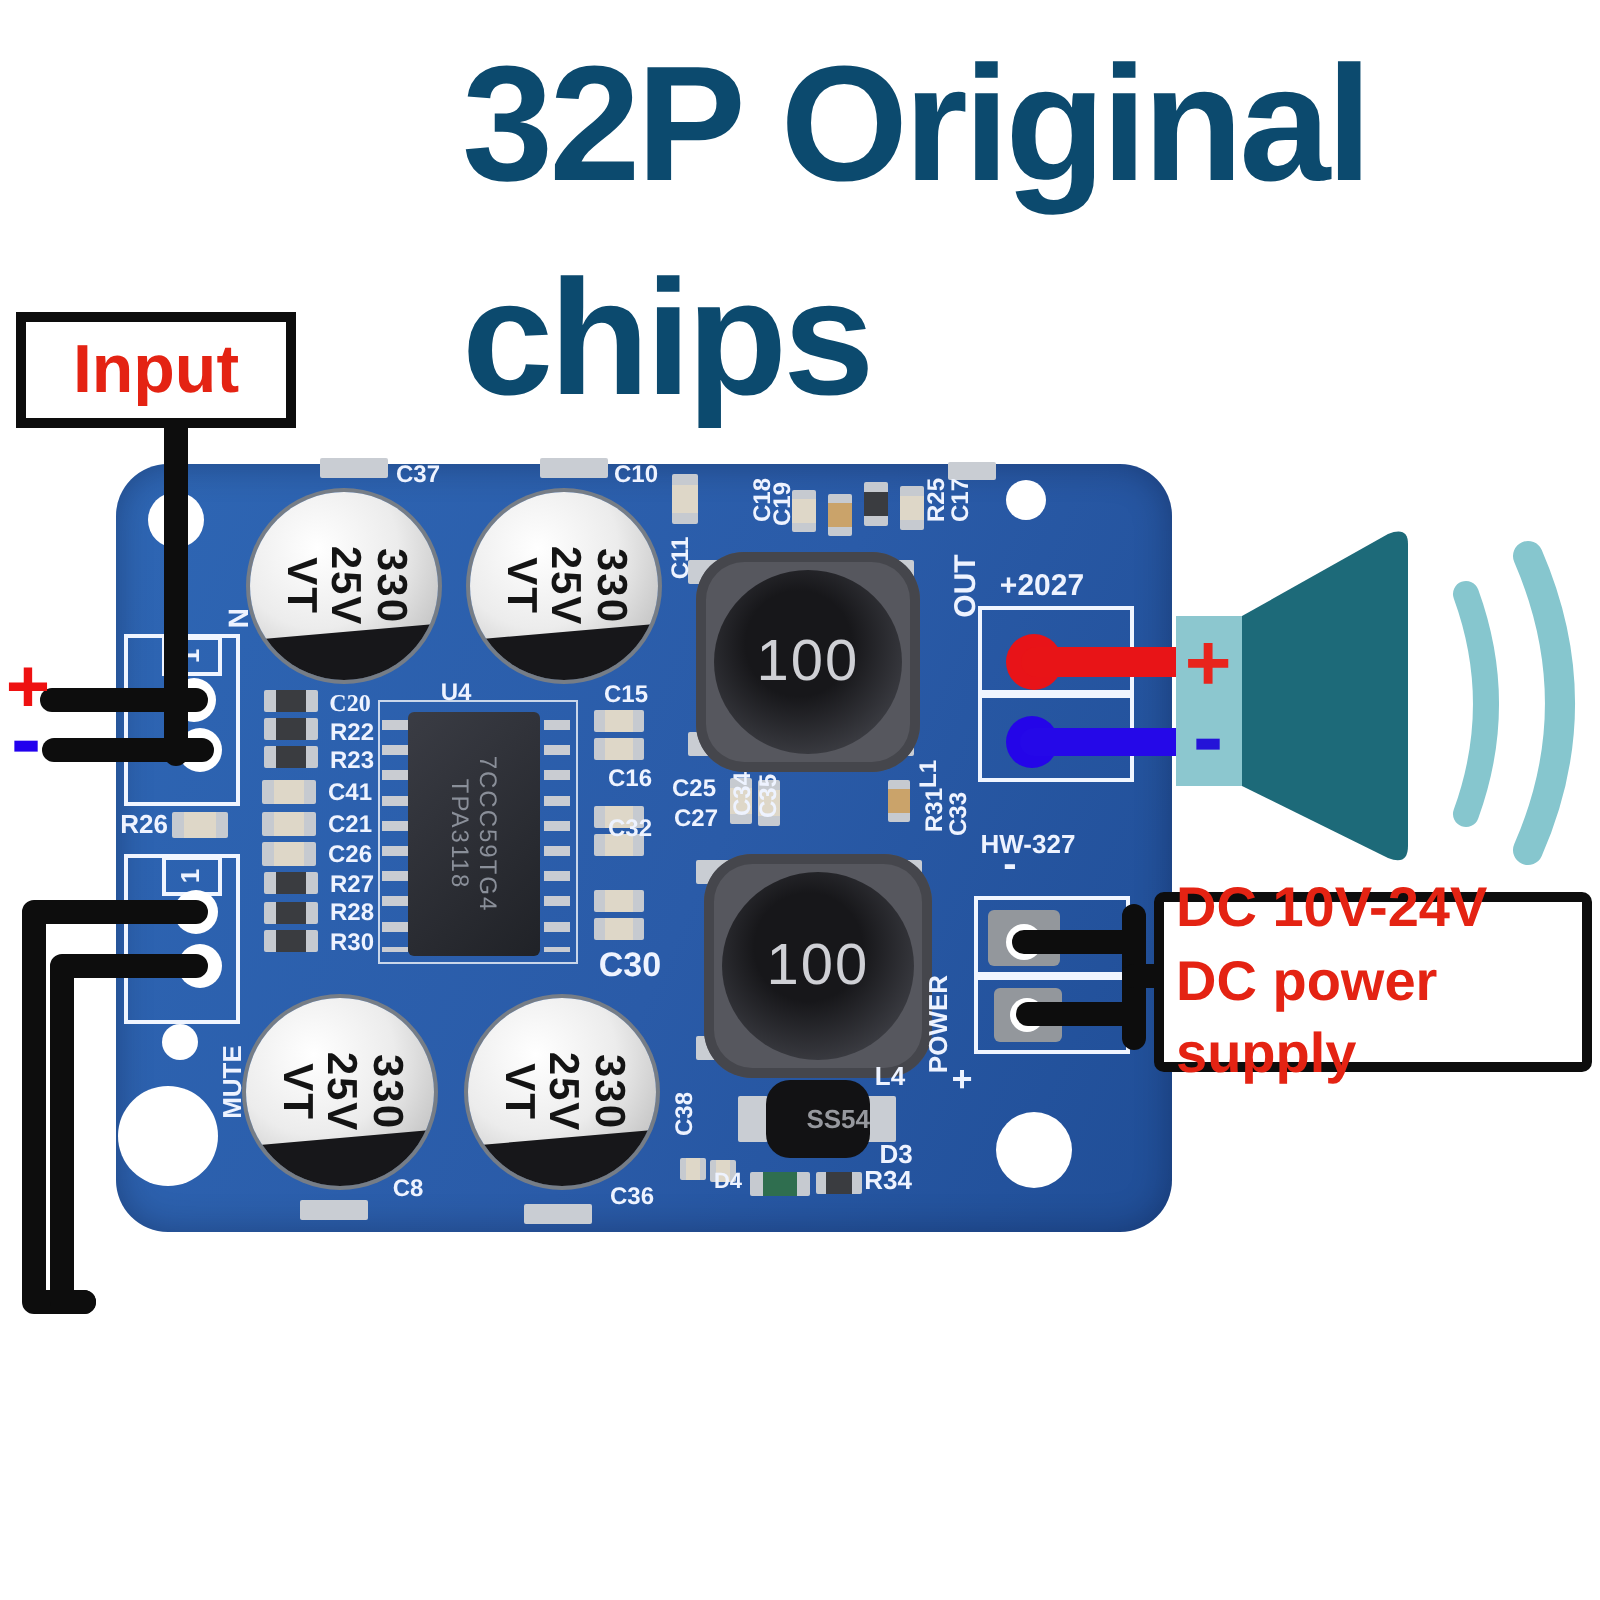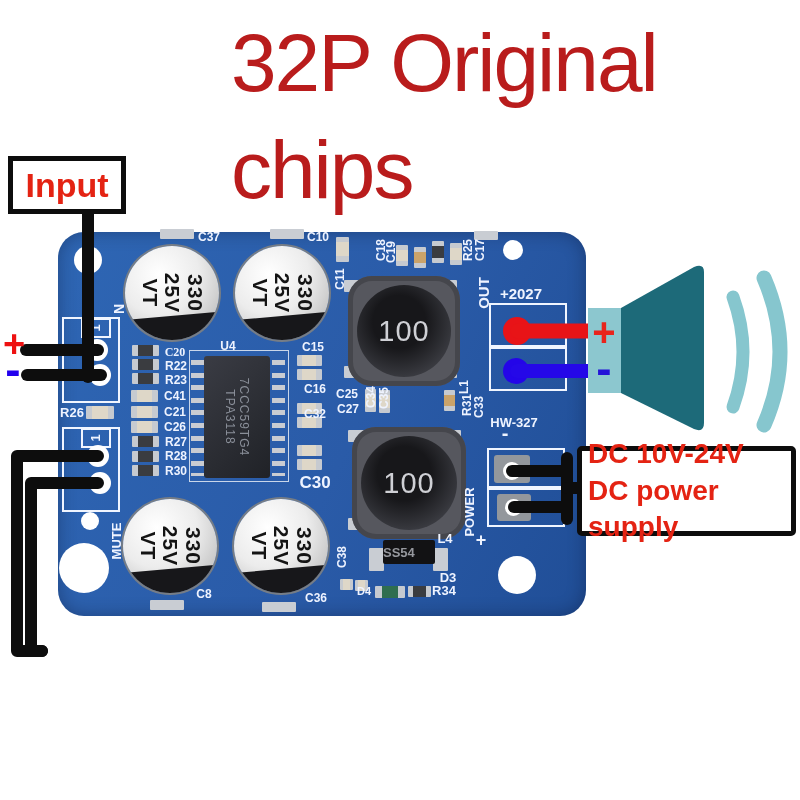--- a/index.html
+++ b/index.html
@@ -1,26 +1,26 @@
 <!DOCTYPE html>
 <html><head>
 <meta charset="utf-8">
 <style>
   html,body{margin:0;padding:0;background:#fff;}
   .canvas{position:relative;width:800px;height:800px;background:#ffffff;overflow:hidden;
           font-family:"Liberation Sans",sans-serif;}
   .abs{position:absolute;}
   
-  .title{left:231px;top:10px;color:#b91c1c;font-size:82px;font-weight:400;
+  .title{left:231px;top:10px;color:#0c4a6e;font-size:82px;font-weight:700;
          line-height:1.3;letter-spacing:-2px;z-index:7;}
   .title span{display:block;}
   
   .callout{background:#fff;border:5px solid #0d0d0d;color:#e42313;font-weight:700;
            display:flex;align-items:center;z-index:7;box-sizing:border-box;}
-  #input-box{left:8px;top:156px;width:118px;height:58px;font-size:34px;justify-content:center;}
+  #input-box{left:8px;top:156px;width:140px;height:58px;font-size:34px;justify-content:center;}
   #mute-box{left:38px;top:615px;width:430px;height:72px;font-size:42px;border-width:6px;justify-content:center;}
   #dc-box{left:577px;top:446px;width:219px;height:90px;font-size:28px;flex-direction:column;
           align-items:flex-start;justify-content:center;line-height:1.3;padding-left:6px;border-radius:5px;}
   .sign{position:absolute;font-weight:700;transform:translate(-50%,-50%);z-index:7;line-height:1;}
   
   .board{left:58px;top:232px;width:528px;height:384px;border-radius:26px;z-index:1;
          background:linear-gradient(115deg,#2e66b4 0%,#2a5ba8 55%,#204e97 100%);
          box-shadow:inset 0 0 18px rgba(0,0,20,.3);}
   .hole{background:#fff;border-radius:50%;z-index:3;}
   .cap{width:94px;height:94px;border-radius:50%;z-index:3;overflow:hidden;
@@ -36,22 +36,22 @@
   .chip-body{left:204px;top:356px;width:66px;height:122px;border-radius:3px;z-index:3;
              background:linear-gradient(135deg,#3a3c44,#202227);}
   .chip-text{position:absolute;inset:0;display:flex;flex-direction:column;align-items:center;justify-content:center;
              transform:rotate(90deg);font-size:12px;color:#8a8f99;letter-spacing:1px;white-space:nowrap;}
   .pins{width:13px;height:116px;z-index:3;
         background:repeating-linear-gradient(180deg,#c9ccd2 0 5px,rgba(0,0,0,0) 5px 12.6px);}
   .t-rect{border:2.5px solid #f0f5ff;z-index:3;box-sizing:border-box;}
   .pad{border-radius:50%;z-index:3;}
   .sk{position:absolute;color:#eef3ff;font-weight:700;white-space:nowrap;z-index:4;}
   .smd{position:absolute;z-index:2;border-radius:1px;}
-  .diode{left:383px;top:540px;width:52px;height:24px;background:#121214;z-index:3;border-radius:2px;
-         display:flex;align-items:center;justify-content:flex-start;color:#96989e;font-size:13px;font-weight:700;}
+  .diode{left:383px;top:540px;width:52px;height:39px;background:#121214;z-index:3;border-radius:12px;
+         display:flex;align-items:center;justify-content:flex-end;color:#96989e;font-size:13px;font-weight:700;}
   #spk-body{left:588px;top:308px;width:34px;height:85px;background:#8cc7cf;z-index:6;}
   svg{position:absolute;left:0;top:0;}
 </style>
 </head>
 <body>
 
 <div class="canvas">
 
   <div class="abs title">
     <span>32P Original</span>

